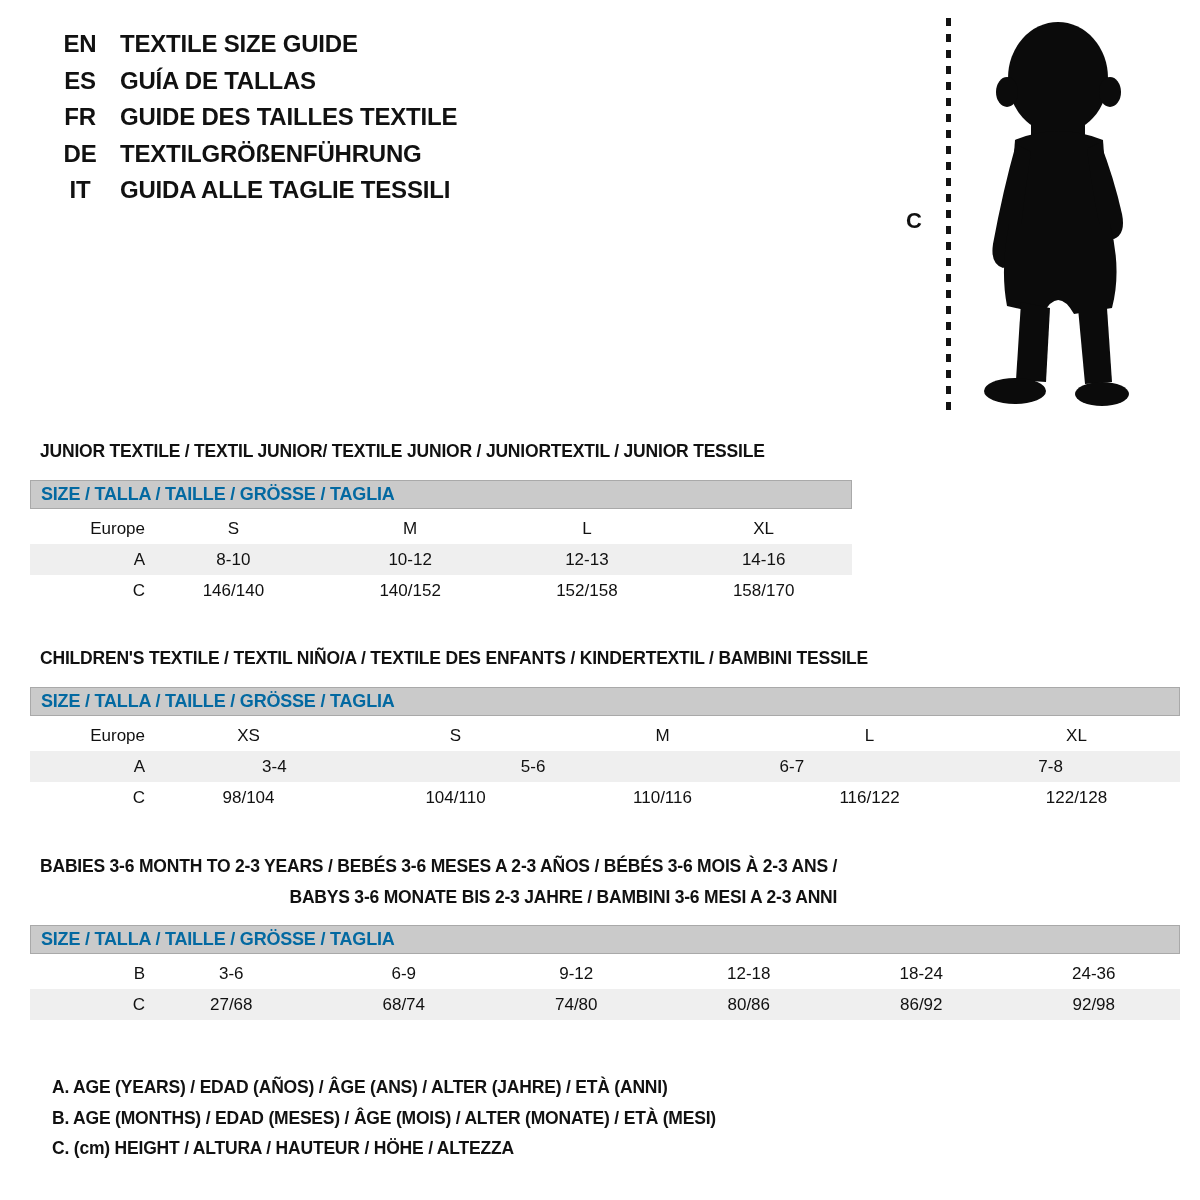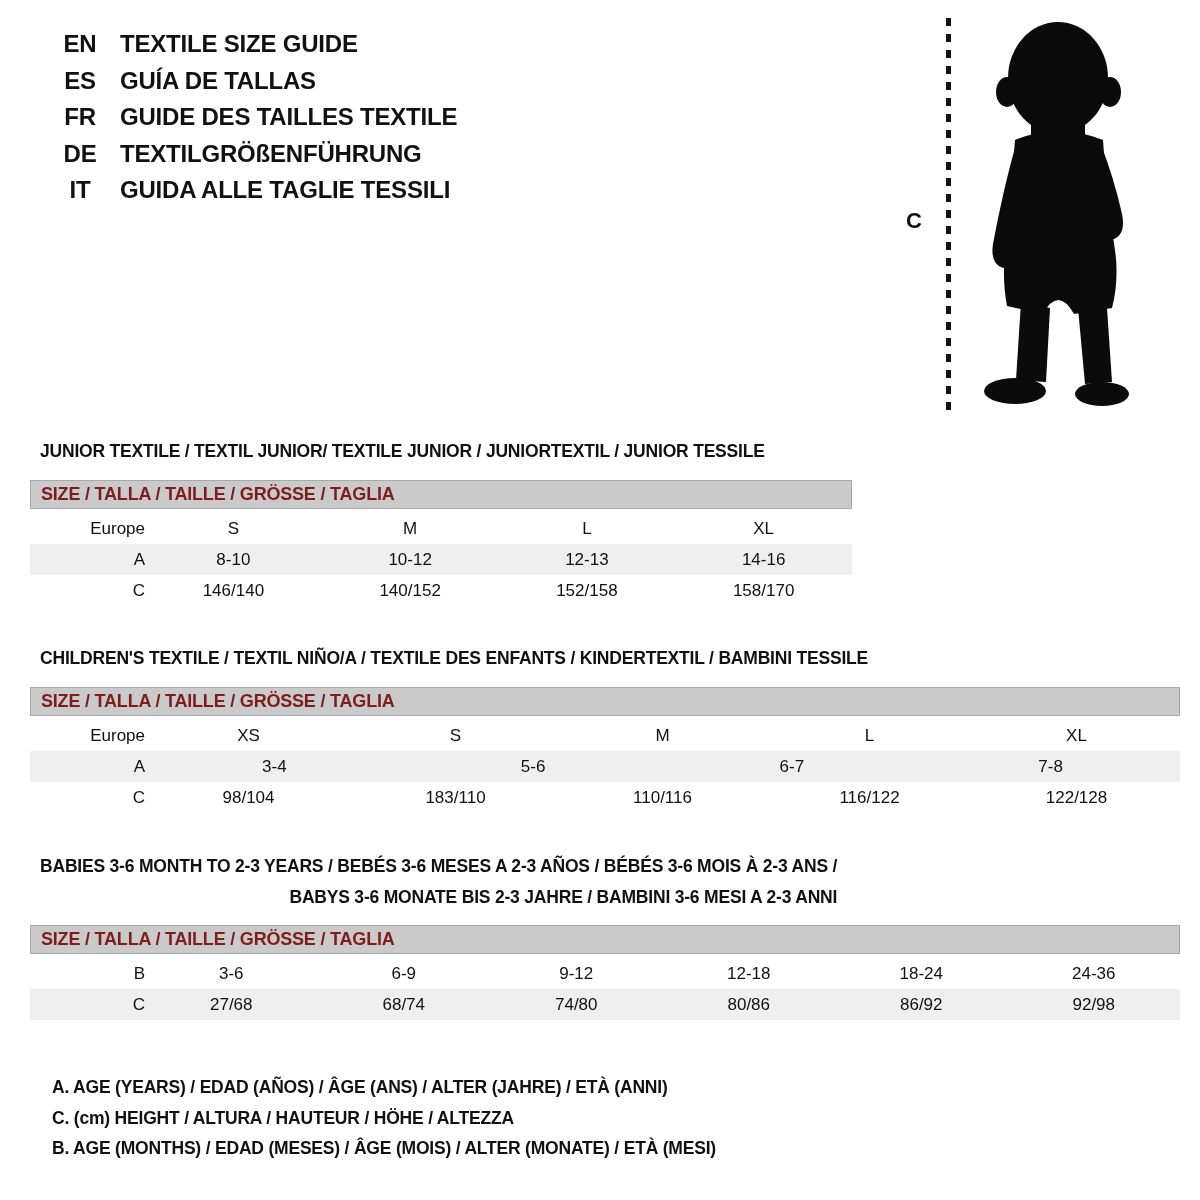--- a/index.html
+++ b/index.html
@@ -20,21 +20,21 @@
   .toddler{position:absolute;left:963px;top:18px;}
   
   .sec-title{
     position:absolute;left:40px;font-size:17.5px;font-weight:700;letter-spacing:-0.2px;
     white-space:pre-line;line-height:31px;text-align:right;
   }
   .tbl{position:absolute;left:30px;}
   .size-bar{
     background:#cacaca;border:1px solid #a9a9a9;box-sizing:border-box;
     height:29px;line-height:27px;padding-left:10px;margin-bottom:4px;
-    font-size:18px;font-weight:700;color:#7f1d1d;letter-spacing:-0.2px;
+    font-size:18px;font-weight:700;color:#0369a1;letter-spacing:-0.2px;
   }
   .row{display:flex;height:31px;line-height:31px;font-size:17px;}
   .row.stripe{background:#efefef;}
   .cell{flex:1;text-align:center;}
   .cell.label{flex:0 0 105px;text-align:right;padding-left:10px;}
   
   .footnotes{position:absolute;left:40px;top:1072px;}
   .footnote{font-size:17.5px;font-weight:700;line-height:30.5px;letter-spacing:-0.2px;margin-left:12px;}
 </style>
 </head>
@@ -122,21 +122,21 @@
   <div class="row stripe">
     <div class="cell label">A</div>
     <div class="cell">3-4</div>
     <div class="cell">5-6</div>
     <div class="cell">6-7</div>
     <div class="cell">7-8</div>
   </div>
   <div class="row">
     <div class="cell label">C</div>
     <div class="cell">98/104</div>
-    <div class="cell">183/110</div>
+    <div class="cell">104/110</div>
     <div class="cell">110/116</div>
     <div class="cell">116/122</div>
     <div class="cell">122/128</div>
   </div>
 </div>
 
 <div class="sec-title" style="top:851px">BABIES 3-6 MONTH TO 2-3 YEARS / BEBÉS 3-6 MESES A 2-3 AÑOS / BÉBÉS 3-6 MOIS À 2-3 ANS /
 BABYS 3-6 MONATE BIS 2-3 JAHRE / BAMBINI 3-6 MESI A 2-3 ANNI</div>
 <div class="tbl" style="top:925px;width:1150px">
   <div class="size-bar">SIZE / TALLA / TAILLE / GRÖSSE / TAGLIA</div>
@@ -155,15 +155,15 @@
     <div class="cell">68/74</div>
     <div class="cell">74/80</div>
     <div class="cell">80/86</div>
     <div class="cell">86/92</div>
     <div class="cell">92/98</div>
   </div>
 </div>
 
 <div class="footnotes">
   <div class="footnote">A. AGE (YEARS) / EDAD (AÑOS) / ÂGE (ANS) / ALTER (JAHRE) / ETÀ (ANNI)</div>
+  <div class="footnote">B. AGE (MONTHS) / EDAD (MESES) / ÂGE (MOIS) / ALTER (MONATE) / ETÀ (MESI)</div>
   <div class="footnote">C. (cm) HEIGHT / ALTURA / HAUTEUR / HÖHE / ALTEZZA</div>
-  <div class="footnote">B. AGE (MONTHS) / EDAD (MESES) / ÂGE (MOIS) / ALTER (MONATE) / ETÀ (MESI)</div>
 </div>
 
 </body></html>

